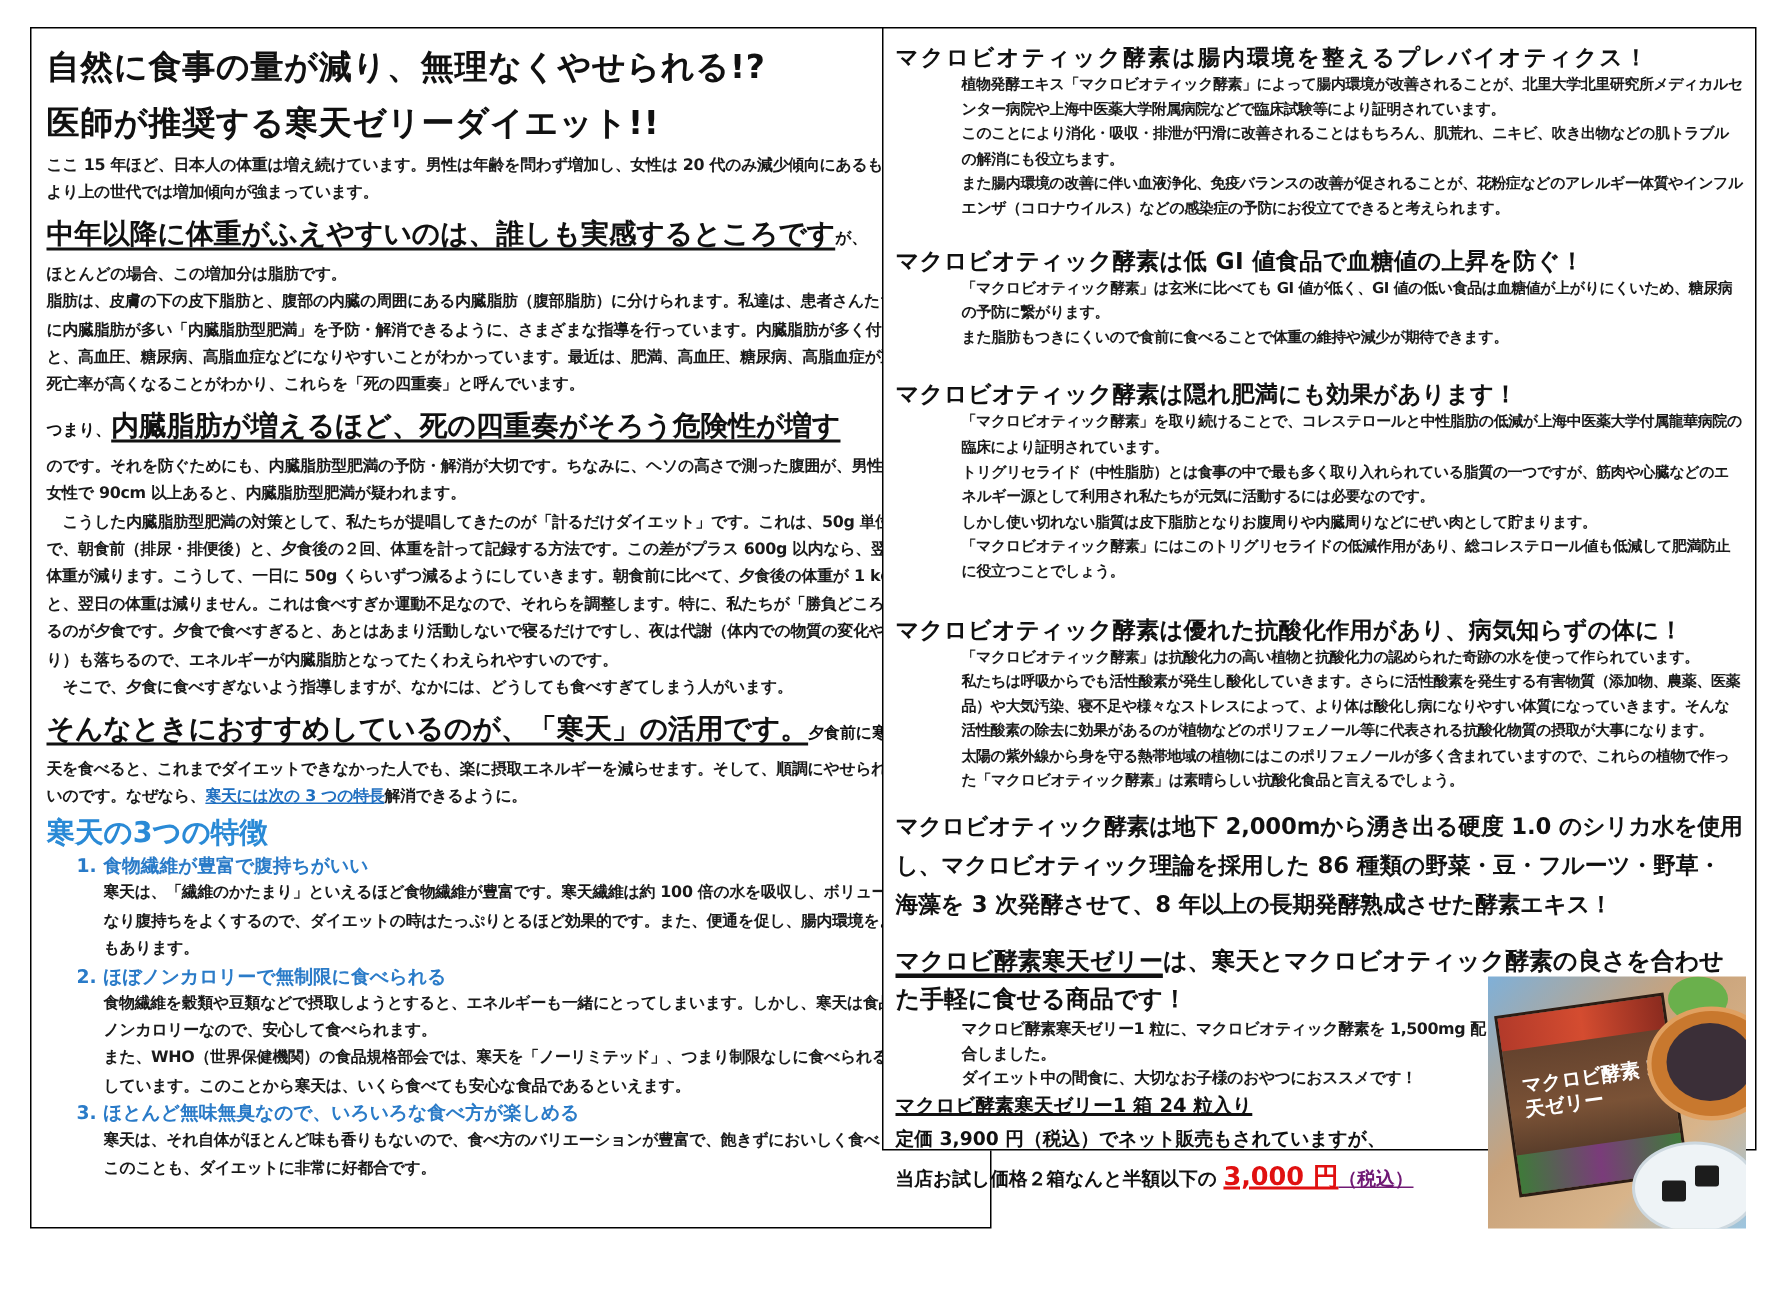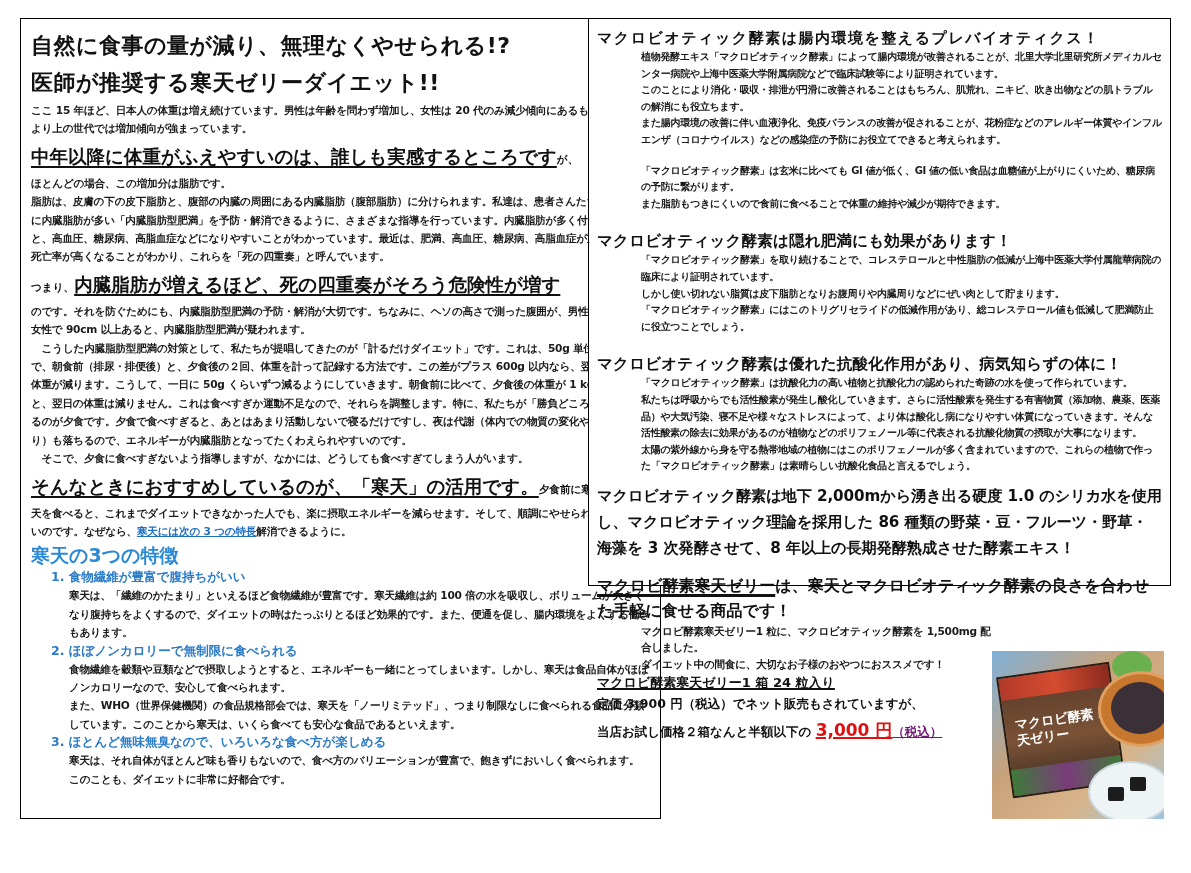--- a/index.html
+++ b/index.html
@@ -1,20 +1,20 @@
 <!DOCTYPE html>
 <html><head>
 <meta charset="utf-8">
 <style>
   html, body { margin:0; padding:0; background:#ffffff; }
   body { width:1191px; height:873px; position:relative; overflow:hidden;
          font-family: "DejaVu Sans", "Liberation Sans", sans-serif; color:#111; }
   .panel { position:absolute; border:1.5px solid #000; box-sizing:border-box; background:#fff; }
   #left { left:20px; top:18px; width:641px; height:801px; padding:8px 10px 0 10px; }
-  #right { left:588px; top:18px; width:583px; height:568px; padding:8px 8px 0 8px; }
+  #right { left:588px; top:18px; width:583px; height:749px; padding:8px 8px 0 8px; }
   .title { font-family: "DejaVu Serif", "Liberation Serif", serif; font-size:22px; line-height:36px; margin:0; white-space:nowrap; letter-spacing:0.5px; }
   .title b { font-family:"DejaVu Sans", sans-serif; font-weight:bold; }
   p { margin:0; }
   .body { font-size:10.6px; line-height:18.4px; font-weight:bold; color:#1a1a1a; letter-spacing:-0.2px; }
   .big-ul { font-size:18.5px; font-weight:bold; text-decoration:underline; text-decoration-thickness:2px; text-underline-offset:3px; }
   .lead { font-size:10.6px; font-weight:bold; }
   .hl-block { line-height:30px; margin-top:4px; white-space:nowrap; }
   .indent { text-indent:1em; }
   .link { color:#1f6fc0; text-decoration:underline; }
   .feat-title { color:#2a8ad6; font-size:19px; font-weight:bold; line-height:26px; margin-top:2px; }
@@ -91,26 +91,28 @@
 </div>
 
 <div class="panel" id="right">
   <div class="sec" style="margin-bottom:14px">
     <h2 class="r-head">マクロビオティック酵素は腸内環境を整えるプレバイオティクス！</h2>
     <p class="r-body">植物発酵エキス「マクロビオティック酵素」によって腸内環境が改善されることが、北里大学北里研究所メディカルセンター病院や上海中医薬大学附属病院などで臨床試験等により証明されています。</p>
     <p class="r-body">このことにより消化・吸収・排泄が円滑に改善されることはもちろん、肌荒れ、ニキビ、吹き出物などの肌トラブルの解消にも役立ちます。</p>
     <p class="r-body">また腸内環境の改善に伴い血液浄化、免疫バランスの改善が促されることが、花粉症などのアレルギー体質やインフルエンザ（コロナウイルス）などの感染症の予防にお役立てできると考えられます。</p>
   </div>
   <div class="sec">
+    <h2 class="r-head2">マクロビオティック酵素は低 GI 値食品で血糖値の上昇を防ぐ！</h2>
     <p class="r-body">「マクロビオティック酵素」は玄米に比べても GI 値が低く、GI 値の低い食品は血糖値が上がりにくいため、糖尿病の予防に繋がります。</p>
     <p class="r-body">また脂肪もつきにくいので食前に食べることで体重の維持や減少が期待できます。</p>
   </div>
   <div class="sec">
     <h2 class="r-head2">マクロビオティック酵素は隠れ肥満にも効果があります！</h2>
     <p class="r-body">「マクロビオティック酵素」を取り続けることで、コレステロールと中性脂肪の低減が上海中医薬大学付属龍華病院の臨床により証明されています。</p>
+    <p class="r-body">トリグリセライド（中性脂肪）とは食事の中で最も多く取り入れられている脂質の一つですが、筋肉や心臓などのエネルギー源として利用され私たちが元気に活動するには必要なのです。</p>
     <p class="r-body">しかし使い切れない脂質は皮下脂肪となりお腹周りや内臓周りなどにぜい肉として貯まります。</p>
     <p class="r-body">「マクロビオティック酵素」にはこのトリグリセライドの低減作用があり、総コレステロール値も低減して肥満防止に役立つことでしょう。</p>
   </div>
   <div class="sec" style="margin-bottom:8px">
     <h2 class="r-head2">マクロビオティック酵素は優れた抗酸化作用があり、病気知らずの体に！</h2>
     <p class="r-body">「マクロビオティック酵素」は抗酸化力の高い植物と抗酸化力の認められた奇跡の水を使って作られています。</p>
     <p class="r-body">私たちは呼吸からでも活性酸素が発生し酸化していきます。さらに活性酸素を発生する有害物質（添加物、農薬、医薬品）や大気汚染、寝不足や様々なストレスによって、より体は酸化し病になりやすい体質になっていきます。そんな活性酸素の除去に効果があるのが植物などのポリフェノール等に代表される抗酸化物質の摂取が大事になります。</p>
     <p class="r-body">太陽の紫外線から身を守る熱帯地域の植物にはこのポリフェノールが多く含まれていますので、これらの植物で作った「マクロビオティック酵素」は素晴らしい抗酸化食品と言えるでしょう。</p>
   </div>
 

